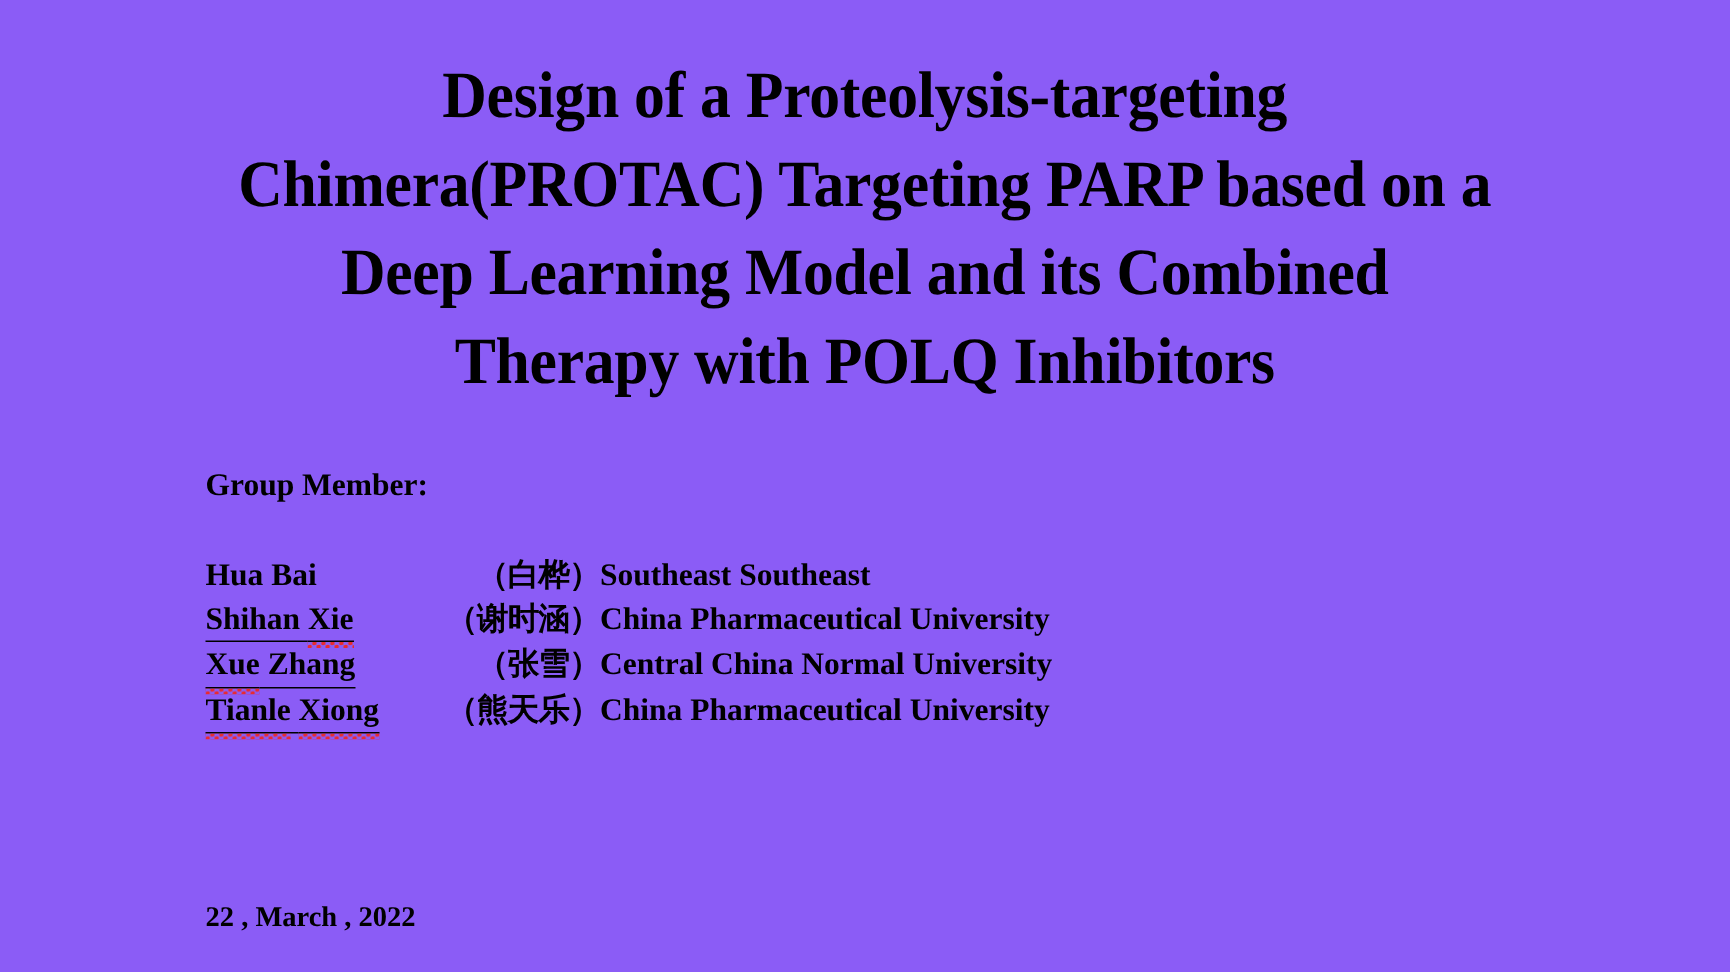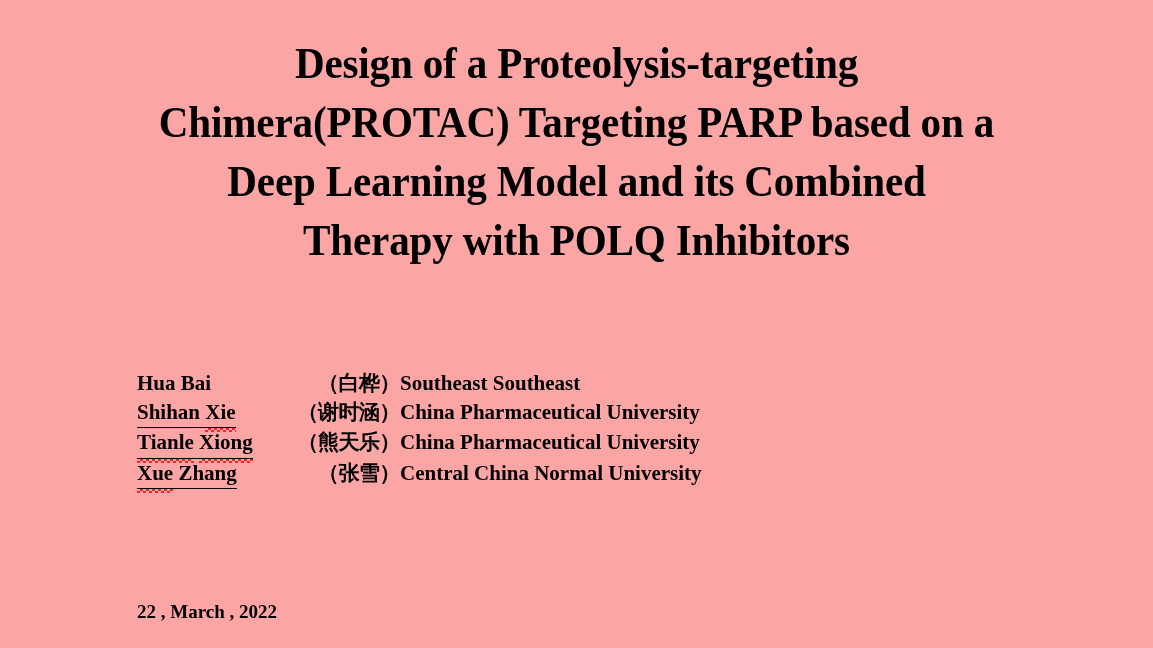--- a/index.html
+++ b/index.html
@@ -13,21 +13,21 @@
     font-family: "Liberation Serif", "DejaVu Serif", serif;
     color: #000000;
     overflow: hidden;
     position: relative;
   }
 
   #slide {
     position: relative;
     width: 1153px;
     height: 648px;
-    background: #fca5a5;
+    background: #8b5cf6;
   }
 
   
   #title-block {
     position: absolute;
     left: 0;
     top: 34px;
     width: 1153px;
     text-align: center;
   }
@@ -139,46 +139,47 @@
 
 <div id="slide">
 
   <div id="title-block">
     <div class="title-line">Design of a Proteolysis-targeting</div>
     <div class="title-line">Chimera(PROTAC) Targeting PARP based on a</div>
     <div class="title-line">Deep Learning Model and its Combined</div>
     <div class="title-line">Therapy with POLQ Inhibitors</div>
   </div>
 
+  <div id="group-heading">Group Member:</div>
 
   <table id="member-table">
     <tbody>
       <tr>
         <td class="col-name"><span class="name-wrap">Hua Bai</span></td>
         <td class="col-cn"><span>（白桦）</span></td>
         <td class="col-univ"><span>Southeast Southeast</span></td>
       </tr>
 
 
       <tr>
         <td class="col-name"><span class="tok ul">Shihan&nbsp;</span><span class="tok ul sp">Xie</span></td>
         <td class="col-cn"><span>（谢时涵）</span></td>
         <td class="col-univ"><span>China Pharmaceutical University</span></td>
       </tr>
 
       <tr>
+        <td class="col-name"><span class="tok ul sp">Xue</span><span class="tok ul">&nbsp;Zhang</span></td>
+        <td class="col-cn"><span>（张雪）</span></td>
+        <td class="col-univ"><span>Central China Normal University</span></td>
+      </tr>
+
+      <tr>
         <td class="col-name"><span class="tok ul sp">Tianle</span><span class="tok ul">&nbsp;</span><span class="tok ul sp">Xiong</span></td>
         <td class="col-cn"><span>（熊天乐）</span></td>
         <td class="col-univ"><span>China Pharmaceutical University</span></td>
-      </tr>
-
-      <tr>
-        <td class="col-name"><span class="tok ul sp">Xue</span><span class="tok ul">&nbsp;Zhang</span></td>
-        <td class="col-cn"><span>（张雪）</span></td>
-        <td class="col-univ"><span>Central China Normal University</span></td>
       </tr>
 
     </tbody>
   </table>
 
   <div id="date-line">22 , March , 2022</div>
 
 </div>
 
 </body></html>

